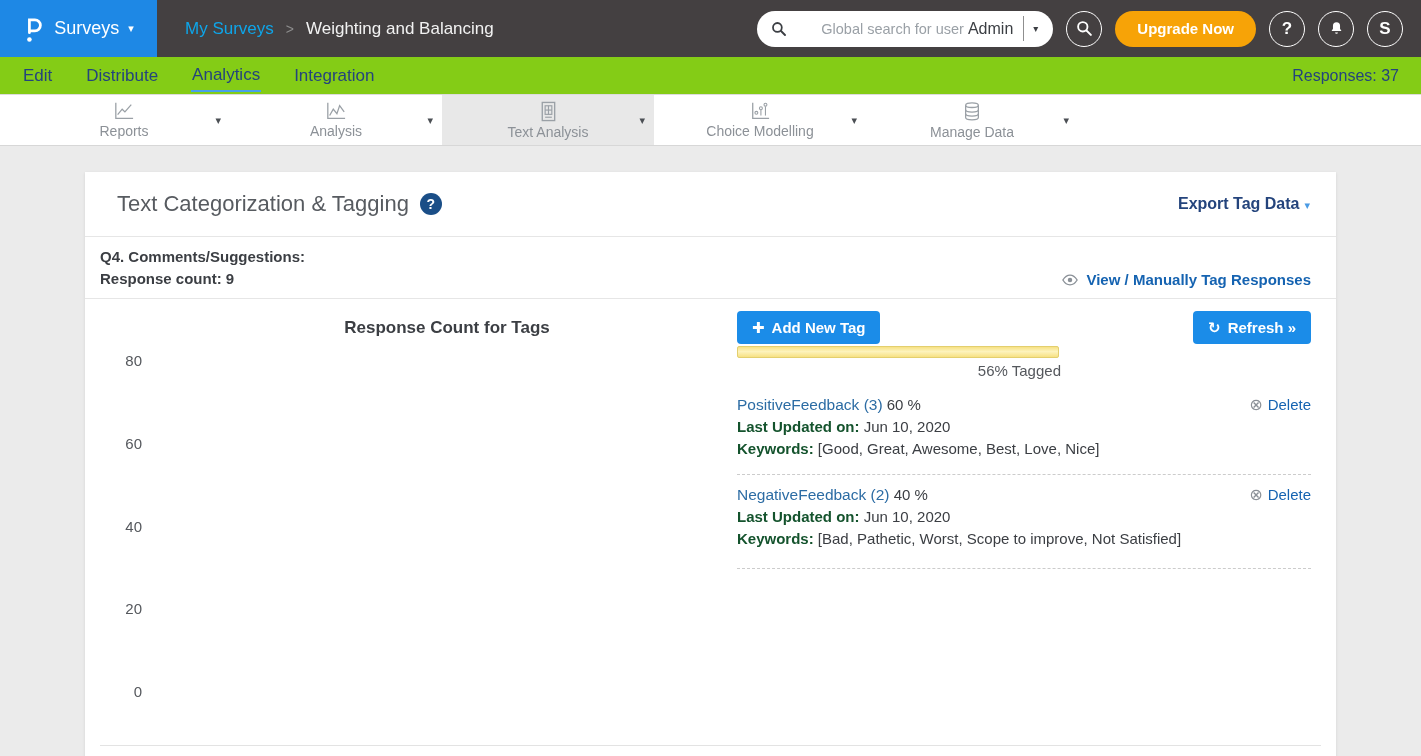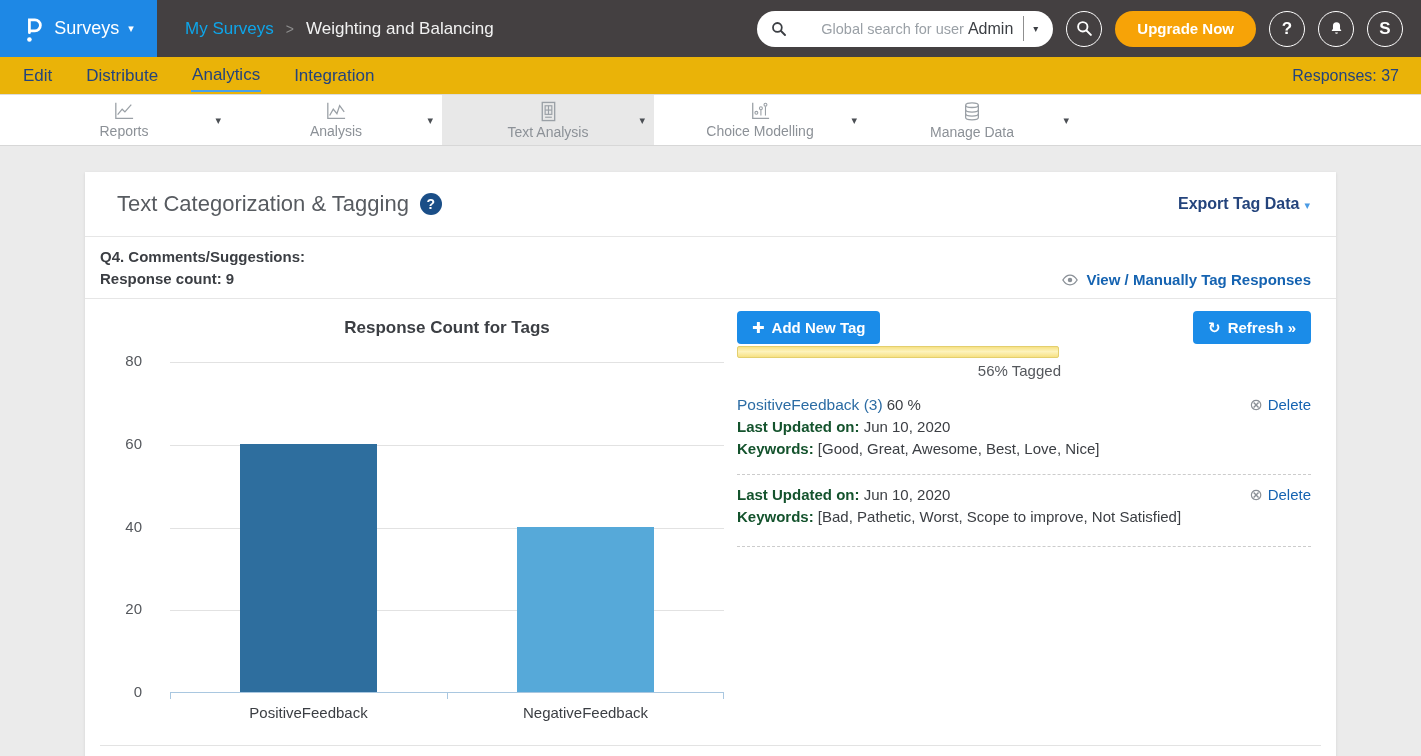--- a/index.html
+++ b/index.html
@@ -19,21 +19,21 @@
   .search-pill { width:296px; height:36px; background:#fff; border-radius:18px; display:flex; align-items:center; padding:0 6px 0 14px; }
   .search-pill input { border:none; outline:none; flex:1; font-size:14.5px; color:#0369a1; font-family:inherit; min-width:0; margin-left:8px;text-align:right; }
   .search-pill input::placeholder { color:#9aa0a6; }
   .pill-scope { font-size:16px; color:#3b3e43; margin:0 10px 0 4px; cursor:pointer; }
   .pill-div { width:1px; height:25px; background:#8f8f8f; }
   .pill-caret { color:#3b3e43; font-size:10px; padding:0 9px; cursor:pointer; }
   .circle-btn { width:36px; height:36px; border:1.5px solid #fff; border-radius:50%; display:flex; align-items:center; justify-content:center; color:#fff; font-size:17px; font-weight:bold; cursor:pointer; background:transparent; flex:0 0 auto; }
   .upgrade-btn { height:36px; border:none; border-radius:18px; background:#f7a307; color:#fff; font-weight:bold; font-size:15px; padding:0 22px; cursor:pointer; font-family:inherit; }
 
   
-  .subnav { height:38px; background:#eab308; border-bottom:1px solid #dcdcdc; display:flex; align-items:center; padding:0 22px; }
+  .subnav { height:38px; background:#84cc16; border-bottom:1px solid #dcdcdc; display:flex; align-items:center; padding:0 22px; }
   .subnav-item { font-size:17px; color:#24447c; margin-right:32px; cursor:pointer; padding:6px 1px 5px; }
   .subnav-item.active { border-bottom:2px solid #49a0e9; }
   .responses { margin-left:auto; font-size:16px; color:#24447c; padding-right:0; }
 
   
   .toolbar { height:51px; background:#fff; border-bottom:1px solid #d7d7d7; display:flex; padding-left:18px; }
   .tool-item { width:212px; position:relative; display:flex; flex-direction:column; align-items:center; justify-content:center; gap:2px; cursor:pointer; }
   .tool-item.active { background:#e8e8e8; }
   .tool-item svg { display:block; }
   .t-label { font-size:14px; color:#8c9197; }
@@ -214,33 +214,20 @@
           <circle cx="12" cy="8" r="3" fill="#8a9097"></circle>
         </svg>
         <span>View / Manually Tag Responses</span>
       </div>
     </div>
 
     <div class="content-row">
 
       <div class="chart-col">
         <div class="chart-title">Response Count for Tags</div>
-        <div class="chart-plot">
-            <div class="gridline" style="top: 248.25px;"></div>
-            <div class="gridline" style="top: 165.5px;"></div>
-            <div class="gridline" style="top: 82.75px;"></div>
-            <div class="gridline" style="top: 0px;"></div>
-            <div class="bar" style="left: 70px; width: 137px; height: 248.25px; background: rgb(46, 110, 158);"></div>
-            <div class="xlabel" style="left: 0px; width: 277px;">PositiveFeedback</div>
-            <div class="xtick" style="left: 0px;"></div>
-            <div class="bar" style="left: 347px; width: 137px; height: 165.5px; background: rgb(86, 169, 217);"></div>
-            <div class="xlabel" style="left: 277px; width: 277px;">NegativeFeedback</div>
-            <div class="xtick" style="left: 277px;"></div>
-            <div class="xtick" style="left: 553px;"></div>
-          </div>
       <div class="ytick" style="top: 372px;">0</div>
           <div class="ytick" style="top: 289.25px;">20</div>
           <div class="ytick" style="top: 206.5px;">40</div>
           <div class="ytick" style="top: 123.75px;">60</div>
           <div class="ytick" style="top: 41px;">80</div>
         </div>
 
       <div class="tags-col">
         <div class="buttons-row">
           <button class="btn-blue">
@@ -263,20 +250,24 @@
             </div>
             <div class="tag-line"><b>Last Updated on:</b> <span>Jun 10, 2020</span></div>
             <div class="tag-line"><b>Keywords:</b> <span>[Good, Great, Awesome, Best, Love, Nice]</span></div>
             <div class="delete-link">
               <span class="delete-x">⊗</span>
               <span class="delete-txt">Delete</span>
             </div>
           </div>
 
           <div class="tag-row second">
+            <div>
+              <span class="tag-name">NegativeFeedback (2)</span>
+              <span class="tag-pct"> <span>40 %</span></span>
+            </div>
             <div class="tag-line"><b>Last Updated on:</b> <span>Jun 10, 2020</span></div>
             <div class="tag-line"><b>Keywords:</b> <span>[Bad, Pathetic, Worst, Scope to improve, Not Satisfied]</span></div>
             <div class="delete-link">
               <span class="delete-x">⊗</span>
               <span class="delete-txt">Delete</span>
             </div>
           </div>
         </div>
       </div>
     </div>

